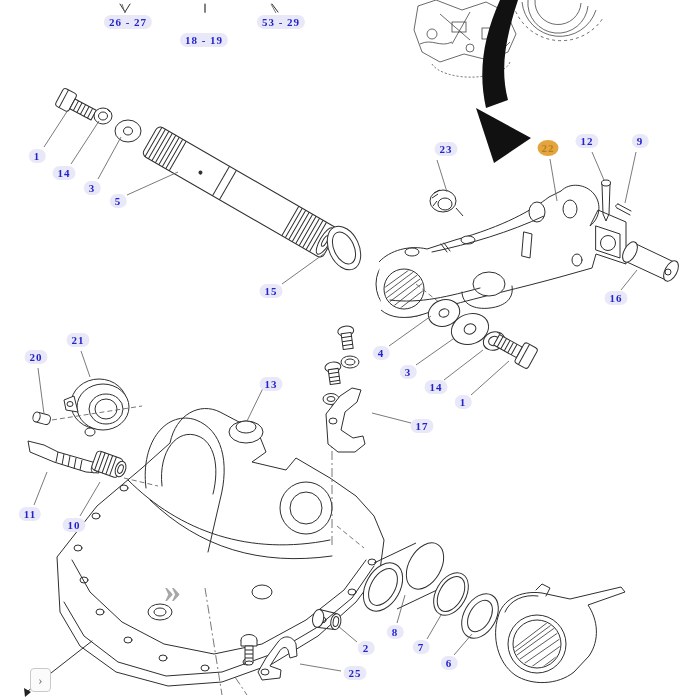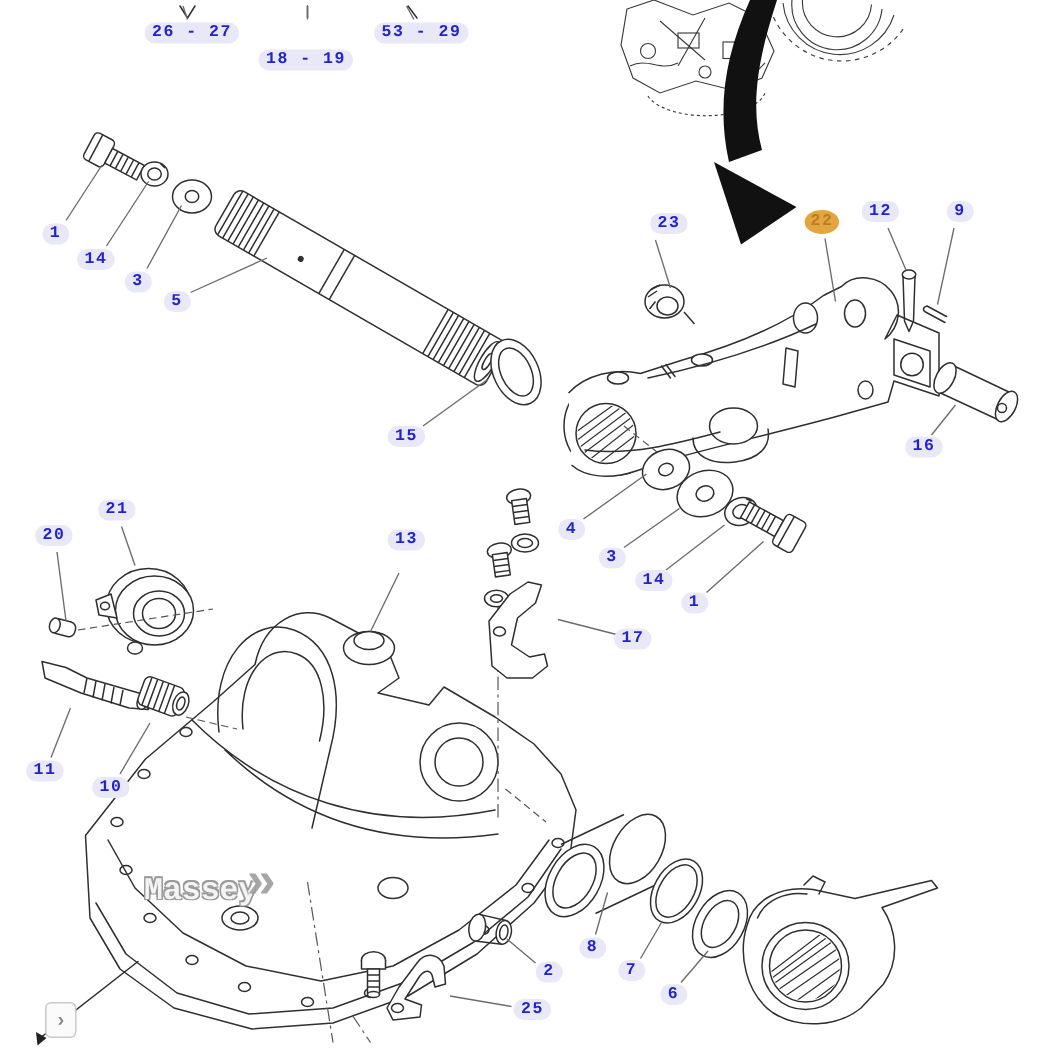--- a/index.html
+++ b/index.html
@@ -1,17 +1,17 @@
 <!DOCTYPE html>
 <html style="--label-text: #2323cc; --label-bg: #e8e8f8; --hl-bg: #e5a53e; --hl-text: #b97e1f;"><head>
 <meta charset="utf-8">
 <style>
   html,body{margin:0;padding:0;background:#fff;}
   .stage{position:relative;width:700px;height:700px;background:#fff;overflow:hidden;
-         font-family:Liberation Mono, monospace;border-radius:18px;}
+         font-family:Liberation Serif, serif;border-radius:18px;}
   .stage svg{position:absolute;left:0;top:0;}
   .art{stroke:#2f2f2f;stroke-width:1;fill:none;stroke-linejoin:round;stroke-linecap:round;}
   .artw{stroke:#2f2f2f;stroke-width:1;fill:#fff;stroke-linejoin:round;}
   .thin{stroke:#3a3a3a;stroke-width:.75;fill:none;}
   .dash{stroke:#555;stroke-width:.8;fill:none;stroke-dasharray:5 3;}
   .dashdot{stroke:#555;stroke-width:.8;fill:none;stroke-dasharray:9 3 2 3;}
   #labels-layer{position:absolute;left:0;top:0;width:700px;height:700px;}
   .plabel{position:absolute;transform:translate(-50%,-50%);
           font-size:11px;font-weight:bold;letter-spacing:1px;white-space:nowrap;
           color:var(--label-text,#2323cc);background:var(--label-bg,#e8e8f8);
@@ -343,34 +343,33 @@
       <div class="plabel" style="left: 434px; top: 149px; margin-left: 12px;">23</div>
       <div class="plabel hl" style="left: 548px; top: 148px;">22</div>
       <div class="plabel" style="left: 587px; top: 141px;">12</div>
       <div class="plabel" style="left: 640px; top: 141px;">9</div>
       <div class="plabel" style="left: 616px; top: 298px;">16</div>
       <div class="plabel" style="left: 381px; top: 353px;">4</div>
       <div class="plabel" style="left: 408px; top: 372px;">3</div>
       <div class="plabel" style="left: 436px; top: 387px;">14</div>
       <div class="plabel" style="left: 463px; top: 402px;">1</div>
       <div class="plabel" style="left: 422px; top: 426px;">17</div>
-      <div class="plabel" style="left: 271px; top: 360px;">13</div>
+      <div class="plabel" style="left: 271px; top: 384px;">13</div>
       <div class="plabel" style="left: 78px; top: 340px;">21</div>
       <div class="plabel" style="left: 36px; top: 357px;">20</div>
       <div class="plabel" style="left: 30px; top: 514px;">11</div>
       <div class="plabel" style="left: 74px; top: 525px;">10</div>
       <div class="plabel" style="left: 366px; top: 648px;">2</div>
       <div class="plabel" style="left: 395px; top: 632px;">8</div>
       <div class="plabel" style="left: 421px; top: 647px;">7</div>
       <div class="plabel" style="left: 449px; top: 663px;">6</div>
       <div class="plabel" style="left: 355px; top: 673px;">25</div>
     </div>
 
 <div class="watermark">
   <span class="wm-arrow">»</span>
-  <div><span class="wm-outline">Massey</span></div>
 </div>
 
 <div class="carousel-next">
   <span>›</span>
 </div>
 
 </div>
 
 </body></html>

